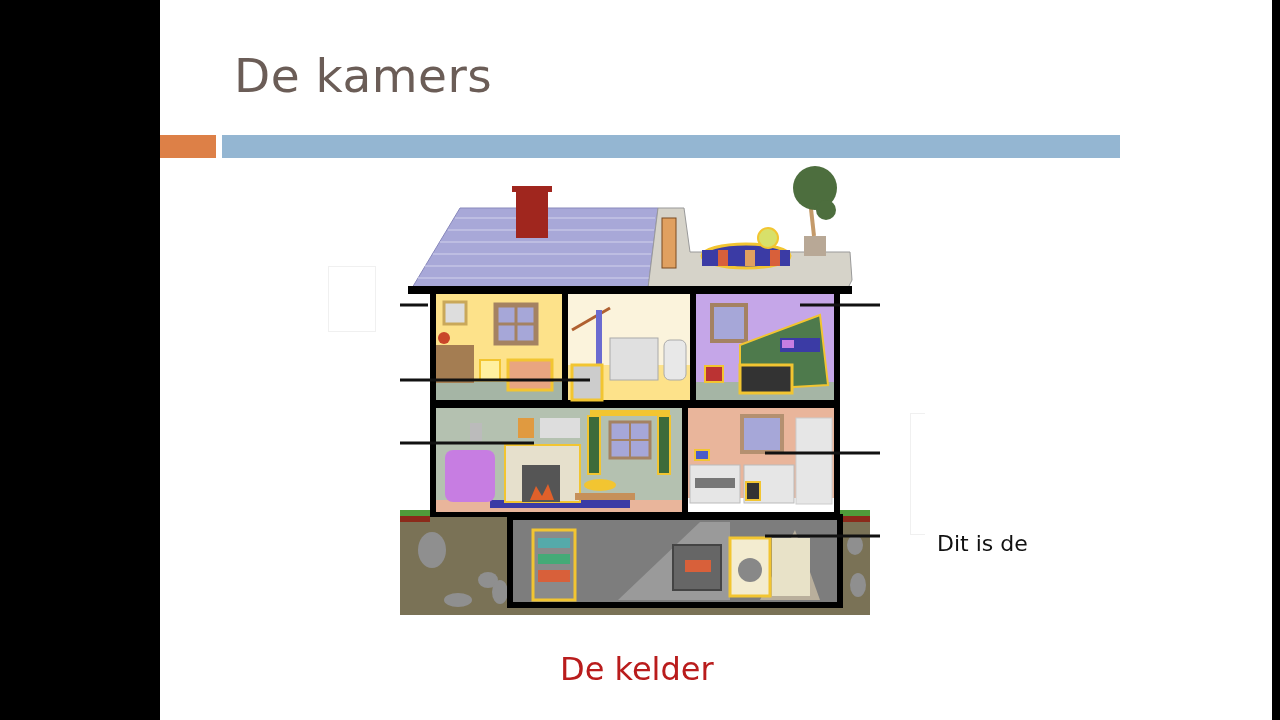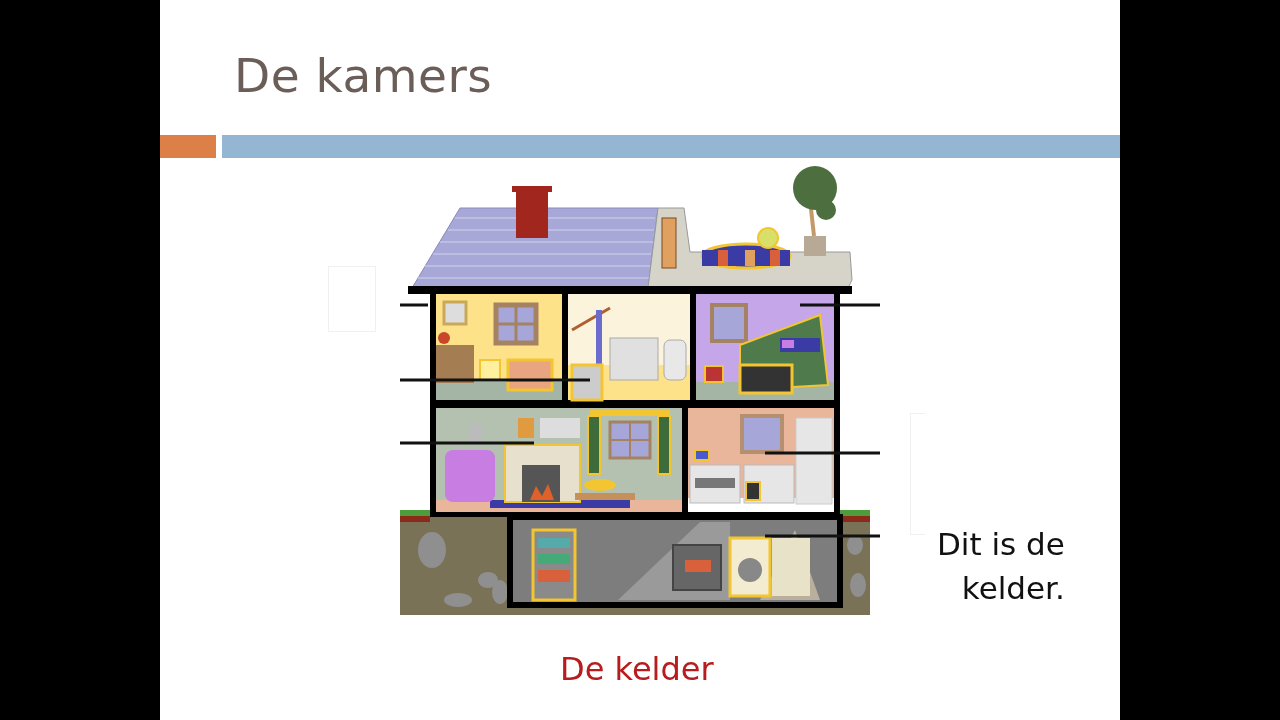--- a/index.html
+++ b/index.html
@@ -1,22 +1,22 @@
 <!DOCTYPE html>
 <html><head>
 <meta charset="utf-8">
 <style>
   html, body { margin:0; padding:0; background:#000; }
   body { width:1280px; height:720px; position:relative; overflow:hidden; font-family:"DejaVu Sans","Liberation Sans",sans-serif; }
-  .slide { position:absolute; left:160px; top:0; width:960px; height:720px; background:#fff; overflow:hidden;text-align:right; }
+  .slide { position:absolute; left:160px; top:0; width:1112px; height:720px; background:#fff; overflow:hidden; }
   .title { position:absolute; left:74px; top:48px; font-size:47px; color:#6b5d57; letter-spacing:0.5px; font-family:"DejaVu Sans",sans-serif; font-weight:normal; }
   .bar-orange { position:absolute; left:0; top:135px; width:56px; height:23px; background:#dd8047; }
   .bar-blue { position:absolute; left:62px; top:135px; width:898px; height:23px; background:#94b6d2; }
   .house { position:absolute; left:240px; top:160px; width:480px; height:470px; }
-  .caption-right { position:absolute; left:777px; top:522px; font-size:31px; line-height:44px; color:#111; }
+  .caption-right { position:absolute; left:777px; top:522px; font-size:22px; line-height:44px; color:#111; }
   .caption-bottom { position:absolute; left:400px; top:650px; font-size:32px; color:#b91c1c; }
   .faint-box { position:absolute; border:1px solid #f0f0f0; }
 </style>
 </head>
 <body>
 
 <div class="slide">
   <div class="title">De kamers</div>
   <div class="bar-orange"></div>
   <div class="bar-blue"></div>
@@ -149,16 +149,15 @@
       <polygon points="522,145 512,139 512,151"></polygon>
       <line x1="365" y1="293" x2="497" y2="293"></line>
       <polygon points="504,293 494,287 494,299"></polygon>
       <line x1="365" y1="376" x2="497" y2="376"></line>
       <polygon points="504,376 494,370 494,382"></polygon>
     </g>
   </svg>
 
   <div class="caption-right">
     <div>Dit is de</div>
-    <div>kelder.</div>
   </div>
   <div class="caption-bottom">De kelder</div>
 </div>
 
 </body></html>

